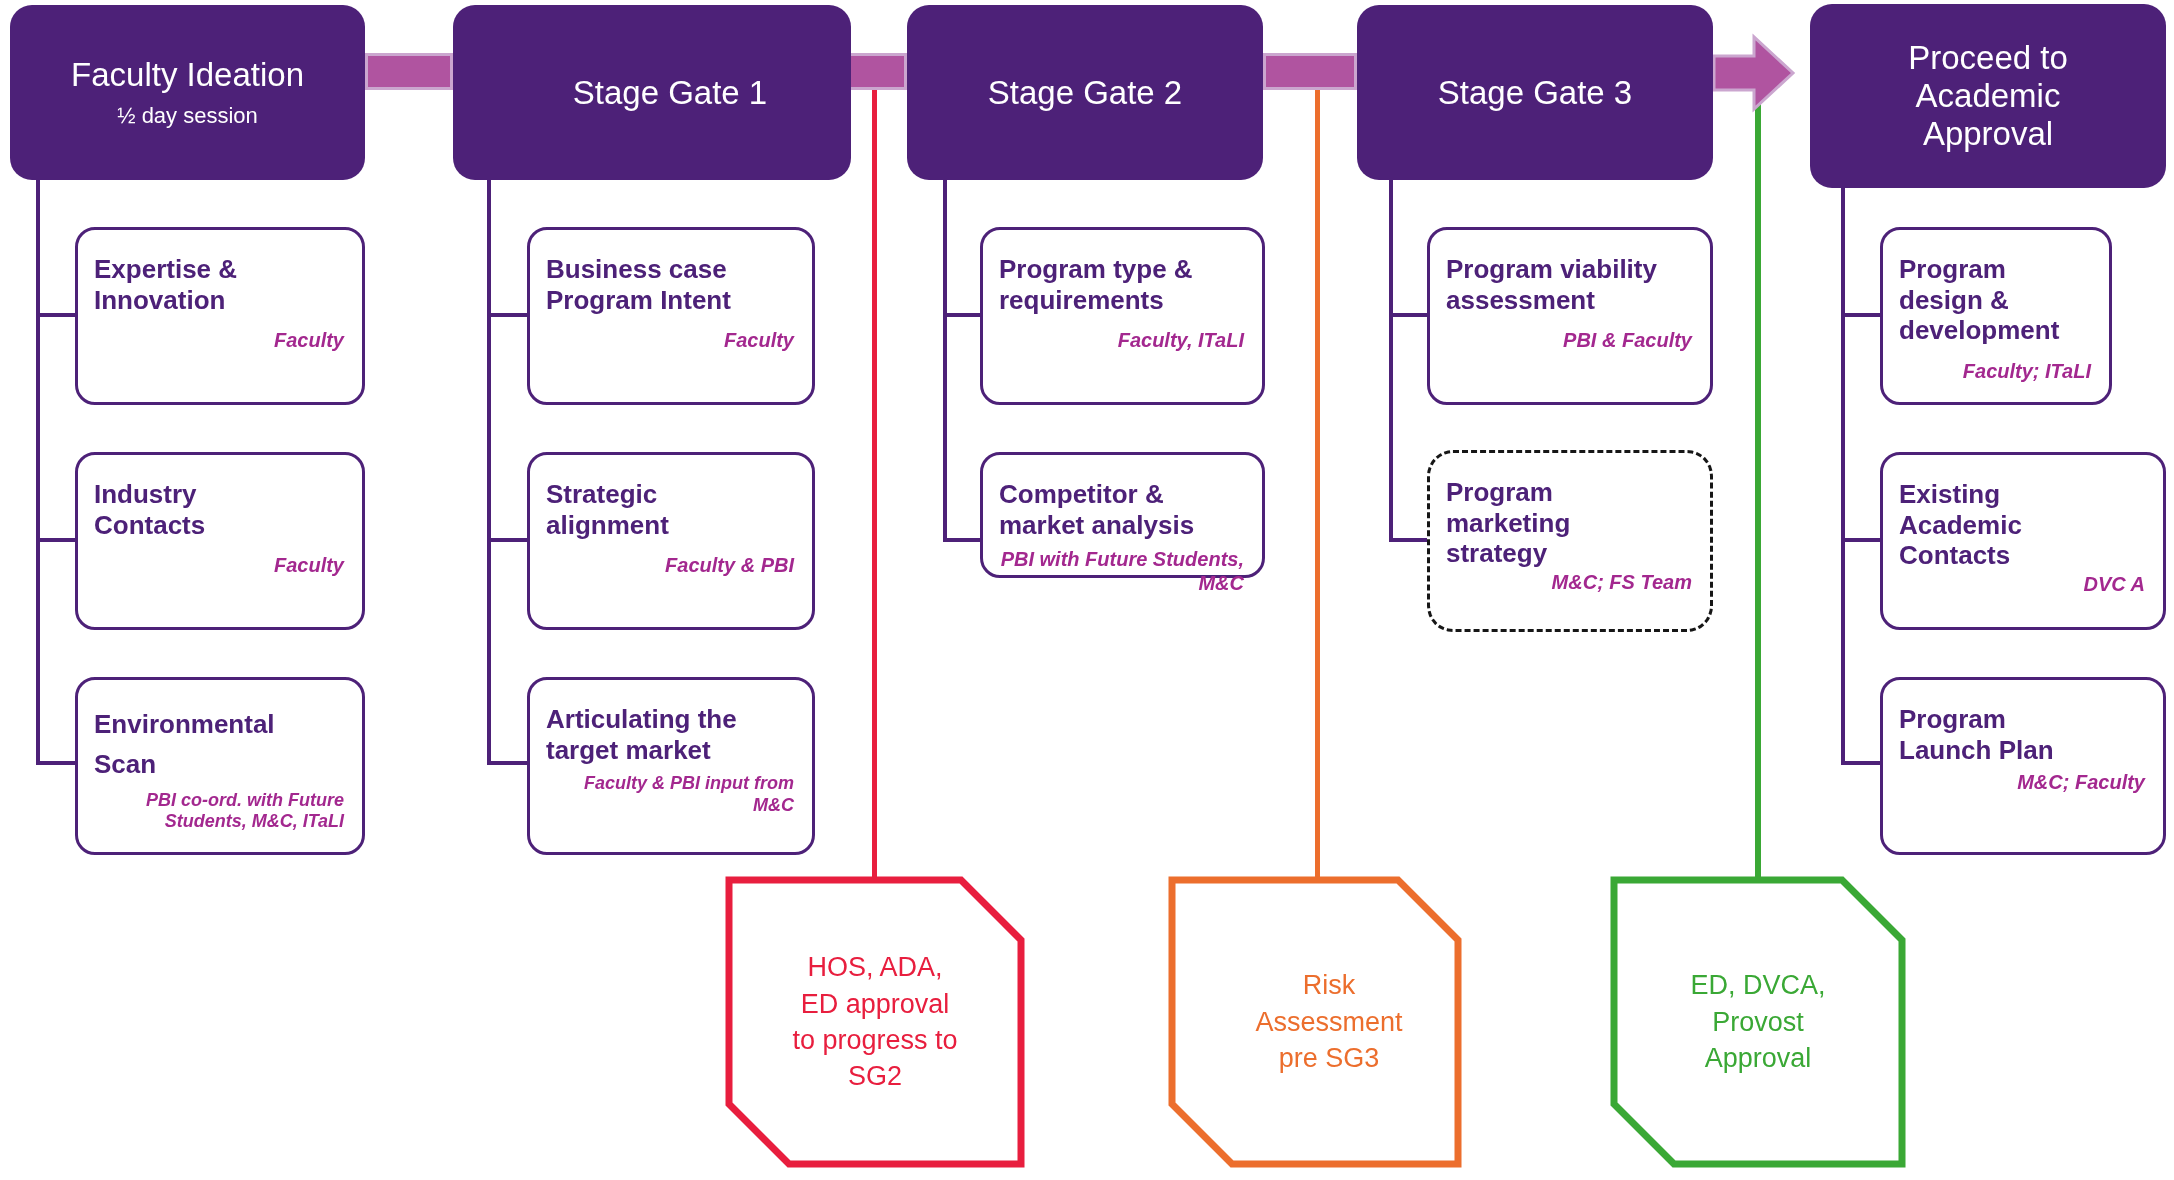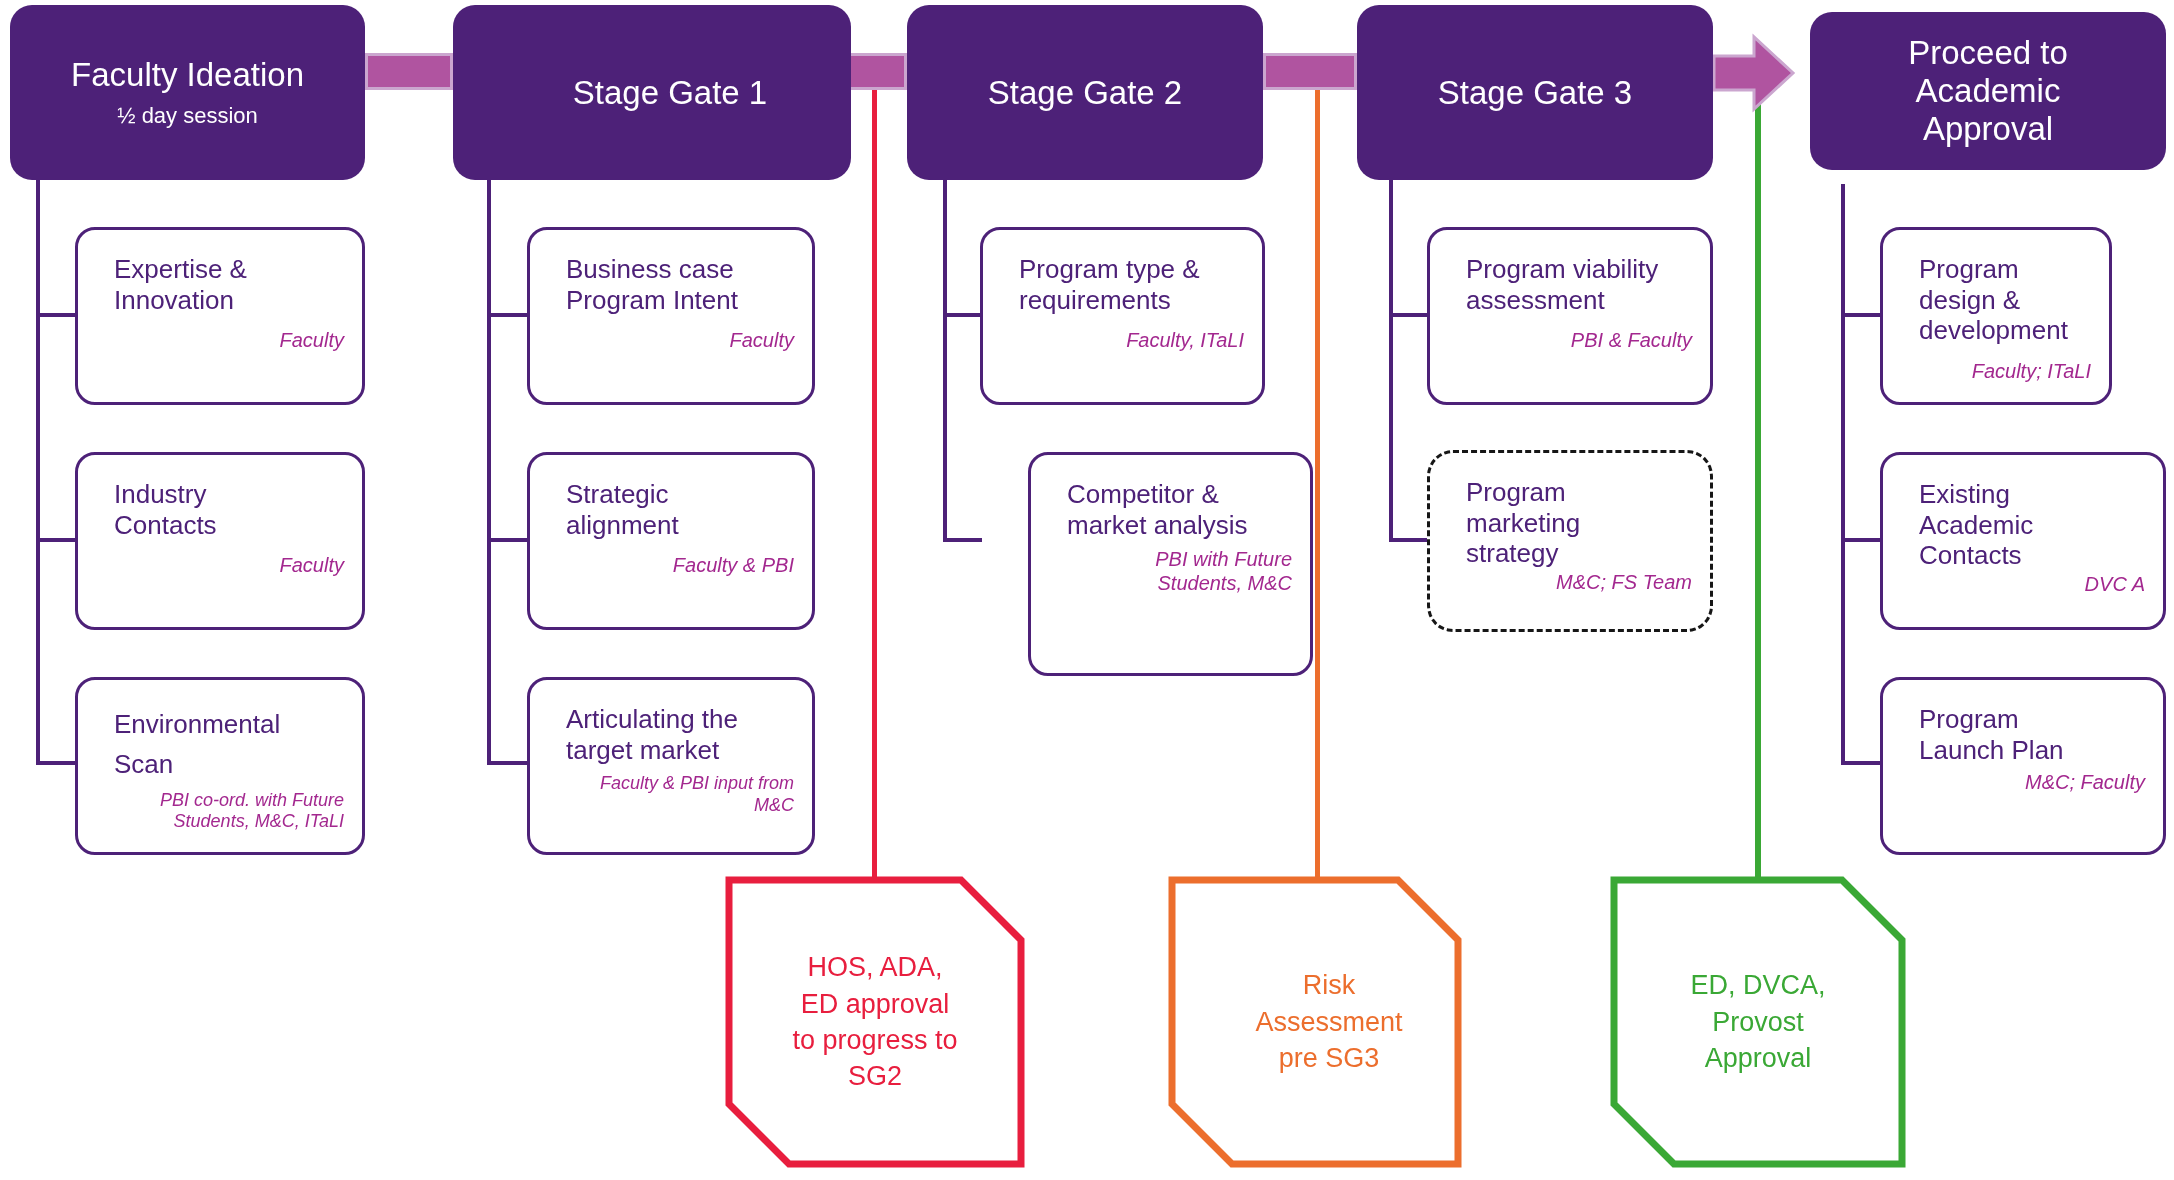--- a/index.html
+++ b/index.html
@@ -12,21 +12,21 @@
   .abs{position:absolute;}
   .header-box{
     position:absolute;background:var(--purple);color:#ffffff;border-radius:22px;
     display:flex;flex-direction:column;align-items:center;justify-content:center;text-align:center;
   }
   .header-title{font-size:33px;line-height:1.15;}
   .header-title.tight{max-width:250px;}
   .header-sub{font-size:22px;margin-top:9px;}
   .task-box{
     position:absolute;background:#ffffff;border:3px solid var(--purple);border-radius:20px;
-    box-sizing:border-box;display:flex;flex-direction:column;padding:24px 18px 14px 36px;
+    box-sizing:border-box;display:flex;flex-direction:column;padding:24px 18px 14px 16px;font-weight:bold;
   }
   .task-box.dashed{border:3px dashed var(--dashed_border);border-radius:26px;}
   .task-title{color:var(--purple);font-size:26px;line-height:1.18;}
   .w150{max-width:150px;} .w160{max-width:165px;} .w180{max-width:185px;}
   .task-role{
     color:var(--magenta);font-style:italic;font-size:20px;line-height:1.18;
     text-align:right;align-self:flex-end;margin-top:14px;
   }
   .role-sm{font-size:18px;}
   .role-bottom{margin-top:auto;margin-bottom:6px;}
@@ -93,21 +93,21 @@
   </div>
   <div class="header-box" style="left:453px;top:5px;width:362px;height:175px;padding-left:36px;">
     <div class="header-title">Stage  Gate 1</div>
   </div>
   <div class="header-box" style="left:907px;top:5px;width:356px;height:175px;">
     <div class="header-title">Stage Gate 2</div>
   </div>
   <div class="header-box" style="left:1357px;top:5px;width:356px;height:175px;">
     <div class="header-title">Stage Gate 3</div>
   </div>
-  <div class="header-box" style="left:1810px;top:4px;width:356px;height:158px;margin-top:8px;">
+  <div class="header-box" style="left:1810px;top:4px;width:356px;height:184px;">
     <div class="header-title tight">Proceed to Academic Approval</div>
   </div>
 
   <div class="task-box" style="left:75px;top:227px;width:290px;height:178px;">
     <div class="task-title">Expertise &amp; Innovation</div>
     <div class="task-role">Faculty</div>
   </div>
   <div class="task-box" style="left:75px;top:452px;width:290px;height:178px;">
     <div class="task-title w150">Industry Contacts</div>
     <div class="task-role">Faculty</div>
@@ -127,21 +127,21 @@
   </div>
   <div class="task-box" style="left:527px;top:677px;width:288px;height:178px;">
     <div class="task-title">Articulating the target market</div>
     <div class="task-role role-sm" style="margin-top:8px;">Faculty &amp; PBI input from M&amp;C</div>
   </div>
 
   <div class="task-box" style="left:980px;top:227px;width:285px;height:178px;">
     <div class="task-title">Program type &amp; requirements</div>
     <div class="task-role">Faculty, ITaLI</div>
   </div>
-  <div class="task-box" style="left:980px;top:452px;width:285px;height:224px;margin-left:48px;">
+  <div class="task-box" style="left:980px;top:452px;width:285px;height:126px;">
     <div class="task-title">Competitor &amp; market analysis</div>
     <div class="task-role" style="margin-top:8px;">PBI with Future Students, M&amp;C</div>
   </div>
 
   <div class="task-box" style="left:1427px;top:227px;width:286px;height:178px;">
     <div class="task-title">Program viability assessment</div>
     <div class="task-role">PBI  &amp; Faculty</div>
   </div>
   <div class="task-box dashed" style="left:1427px;top:450px;width:286px;height:182px;">
     <div class="task-title w150">Program marketing strategy</div>

